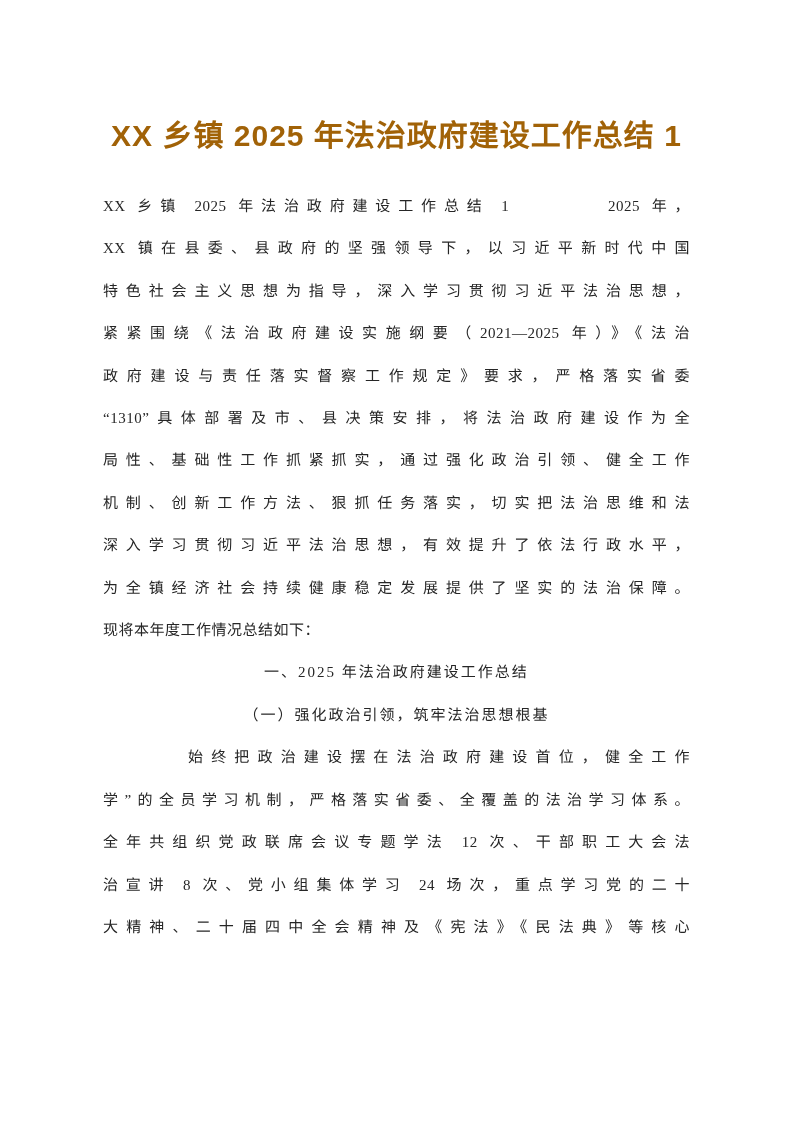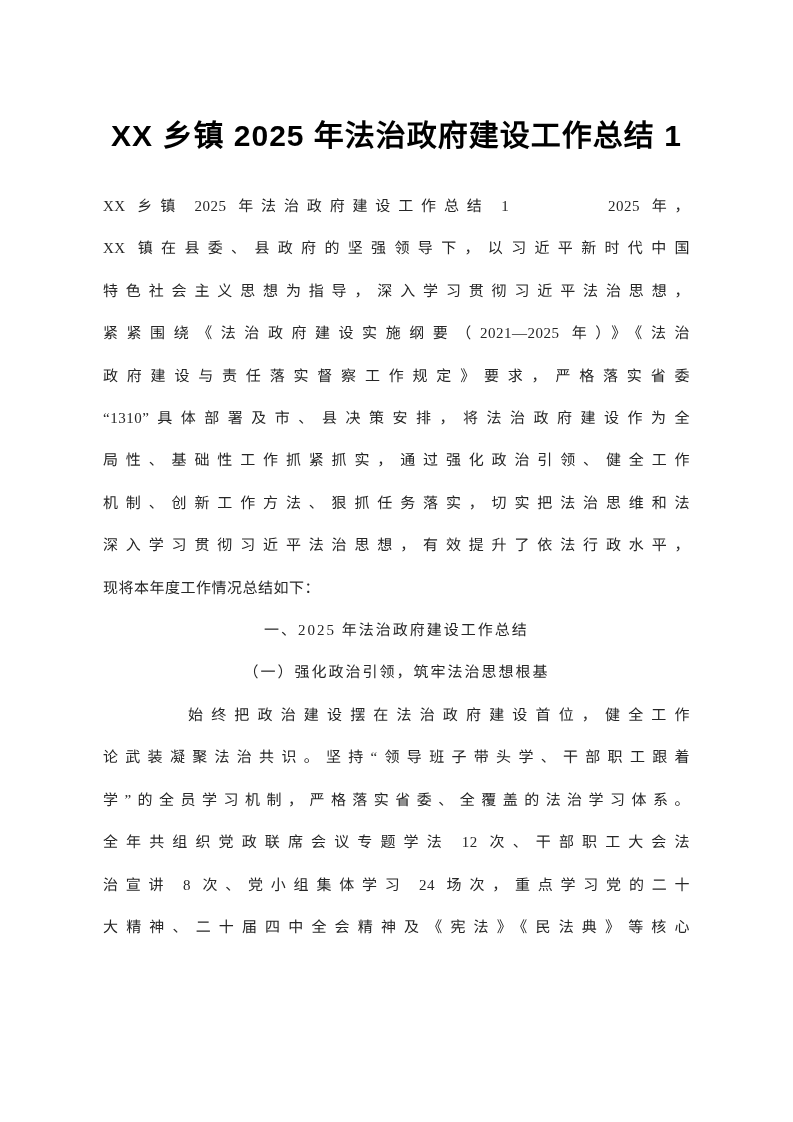--- a/index.html
+++ b/index.html
@@ -22,21 +22,21 @@
   }
   .doc-title {
     margin: 114px 0 0 0;
     padding: 0;
     text-align: center;
     font-family: "Liberation Sans", "DejaVu Sans", sans-serif;
     font-size: 30px;
     font-weight: 700;
     line-height: 44px;
     letter-spacing: 1px;
-    color: #000000;
+    color: #a16207;
   }
   .doc-body {
     margin: 27px auto 0 auto;
     width: 587px;
     font-size: 15px;
     line-height: 42.4px;
   }
   .line {
     text-align: justify;
     text-align-last: justify;
@@ -63,23 +63,23 @@
   <div class="doc-body" id="doc-body">
       <div class="line">XX 乡镇 2025 年法治政府建设工作总结 1　　　　2025 年，</div>
       <div class="line">XX 镇在县委、县政府的坚强领导下，以习近平新时代中国</div>
       <div class="line">特色社会主义思想为指导，深入学习贯彻习近平法治思想，</div>
       <div class="line">紧紧围绕《法治政府建设实施纲要（2021—2025 年）》《法治</div>
       <div class="line">政府建设与责任落实督察工作规定》要求，严格落实省委</div>
       <div class="line">“1310”具体部署及市、县决策安排，将法治政府建设作为全</div>
       <div class="line">局性、基础性工作抓紧抓实，通过强化政治引领、健全工作</div>
       <div class="line">机制、创新工作方法、狠抓任务落实，切实把法治思维和法</div>
       <div class="line">深入学习贯彻习近平法治思想，有效提升了依法行政水平，</div>
+      <div class="line">为全镇经济社会持续健康稳定发展提供了坚实的法治保障。</div>
       <div class="line para-last">现将本年度工作情况总结如下：</div>
       <div class="line center">一、2025 年法治政府建设工作总结</div>
       <div class="line center">（一）强化政治引领，筑牢法治思想根基</div>
       <div class="line first-indent">始终把政治建设摆在法治政府建设首位，健全工作</div>
-      <div class="line">论武装凝聚法治共识。坚持“领导班子带头学、干部职工跟着</div>
       <div class="line">学”的全员学习机制，严格落实省委、全覆盖的法治学习体系。</div>
       <div class="line">全年共组织党政联席会议专题学法 12 次、干部职工大会法</div>
       <div class="line">治宣讲 8 次、党小组集体学习 24 场次，重点学习党的二十</div>
       <div class="line">大精神、二十届四中全会精神及《宪法》《民法典》等核心</div>
     </div>
 </div>
 
 </body></html>

